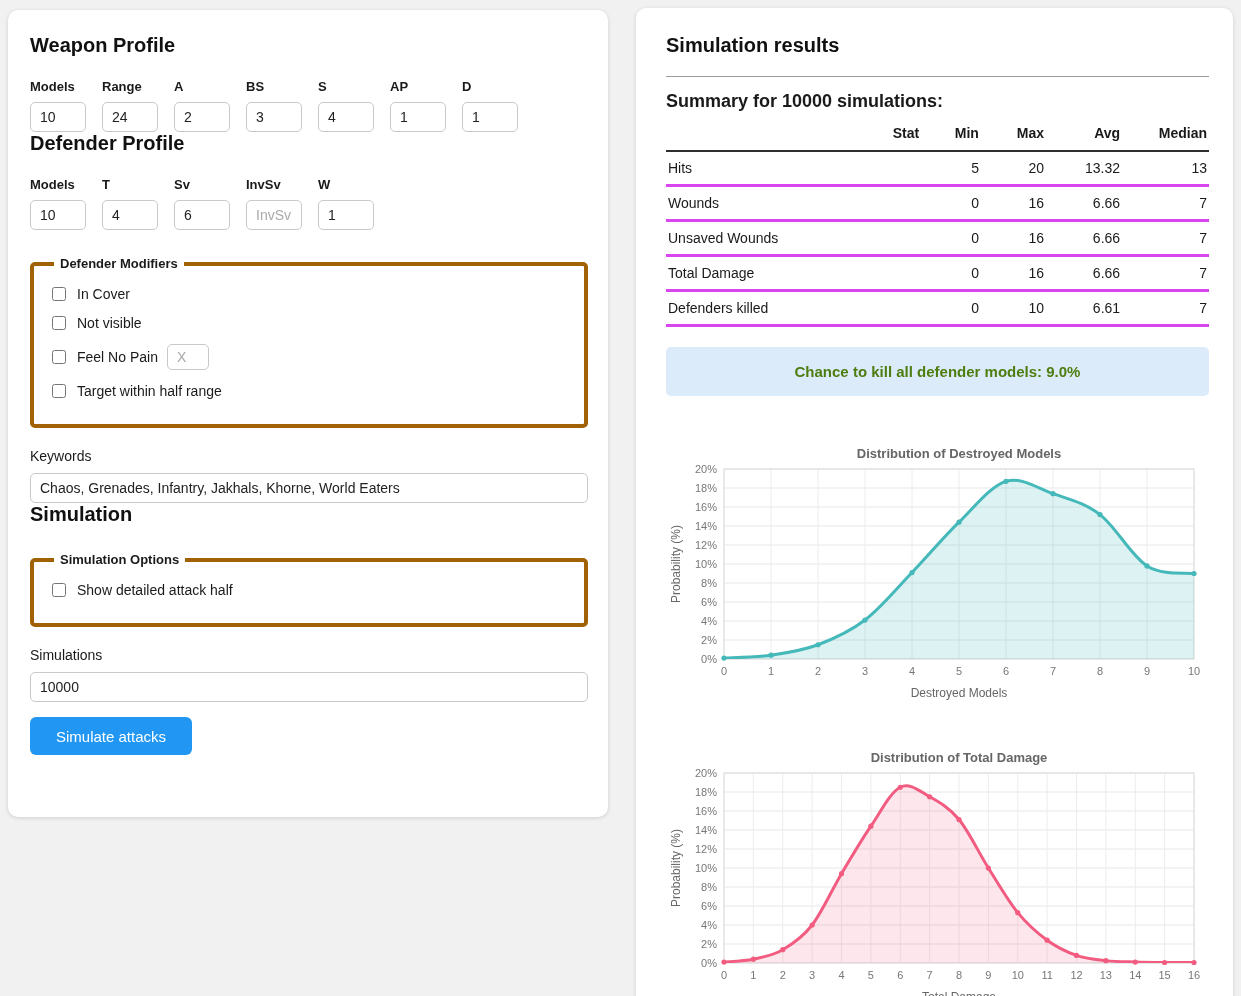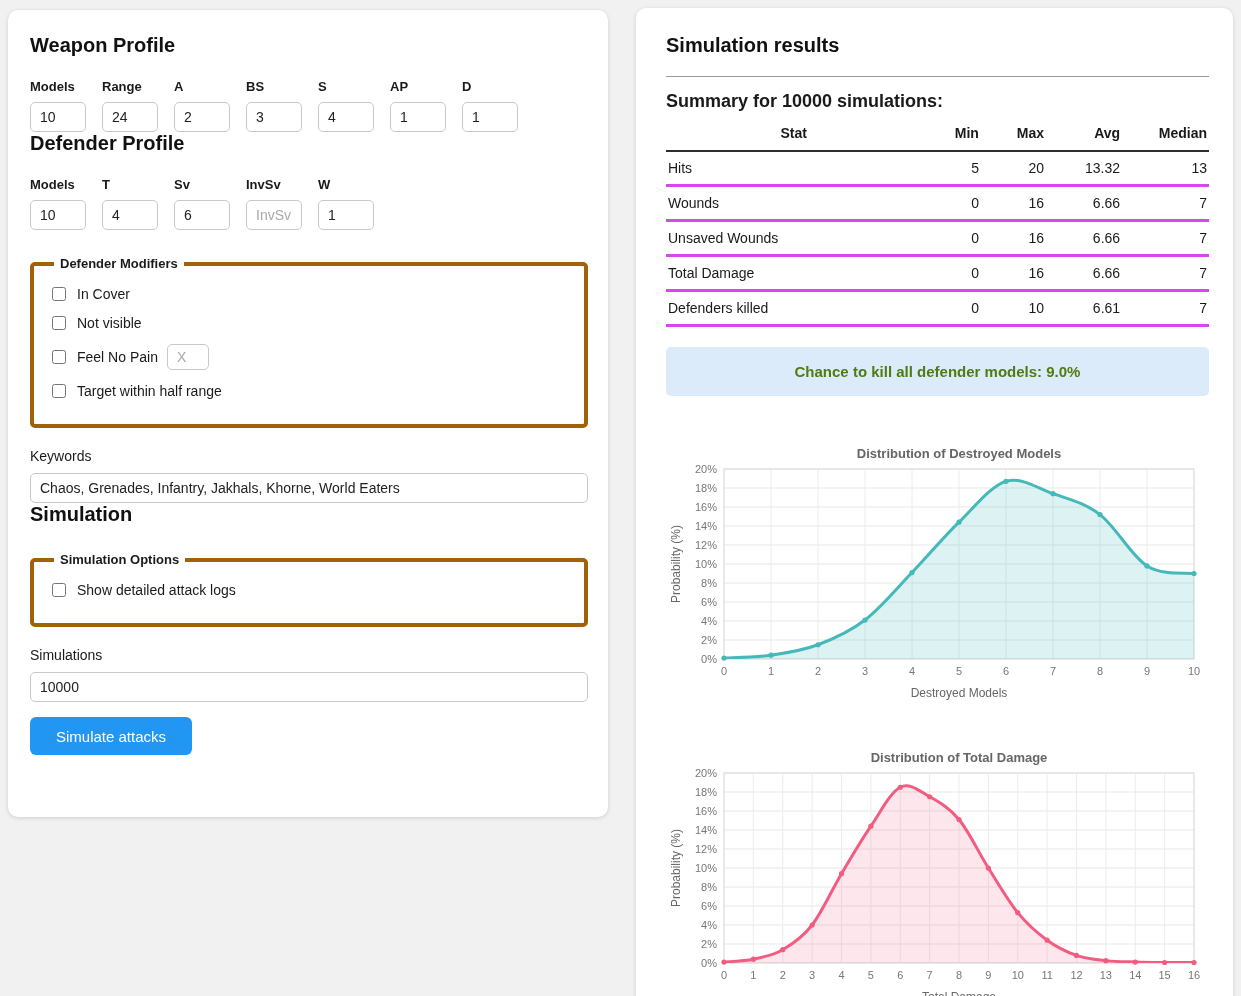--- a/index.html
+++ b/index.html
@@ -49,21 +49,21 @@
   }
 
   #results-hr { border:none; border-top:1px solid #9b9b9b; margin:19px 0 14px; }
   .summary-heading { font-size:18px; font-weight:bold; margin:0 0 4px; }
 
   table.stats { width:100%; border-collapse:collapse; font-size:14px; }
   table.stats th {
     text-align:right; font-weight:bold; padding:9px 2px;
     border-bottom:2px solid #2e2e2e;
   }
-  table.stats th:first-child { text-align:center; }
+  table.stats th:first-child { text-align:right; }
   table.stats td { text-align:right; padding:8px 2px; border-bottom:3px solid #d946ef; }
   table.stats td:first-child { text-align:left; }
 
   .info-banner {
     margin-top:20px; background:var(--info-bg, #dcebfa); border-radius:5px;
     padding:16px 10px; text-align:center; font-size:15px; font-weight:bold; color:#4d7c0f;
   }
 
   #charts { text-align:center; }
   svg.chart { display:block; margin:46px auto 0; font-family:"Liberation Sans", sans-serif; }
@@ -117,21 +117,21 @@
 
   <label class="block-label">Keywords</label>
   <input class="txt" value="Chaos, Grenades, Infantry, Jakhals, Khorne, World Eaters" style="">
 
   <h2 class="section-title section-gap-sm">Simulation</h2>
   <fieldset class="box">
     <legend>Simulation Options</legend>
     <div>
         <label class="check-row">
           <input type="checkbox" style="">
-          <span>Show detailed attack logs</span>
+          <span>Show detailed attack half</span>
         </label>
       </div>
   </fieldset>
 
   <label class="block-label">Simulations</label>
   <input class="txt" value="10000" style="">
 
   <button class="primary">Simulate attacks</button>
 </div>
 

